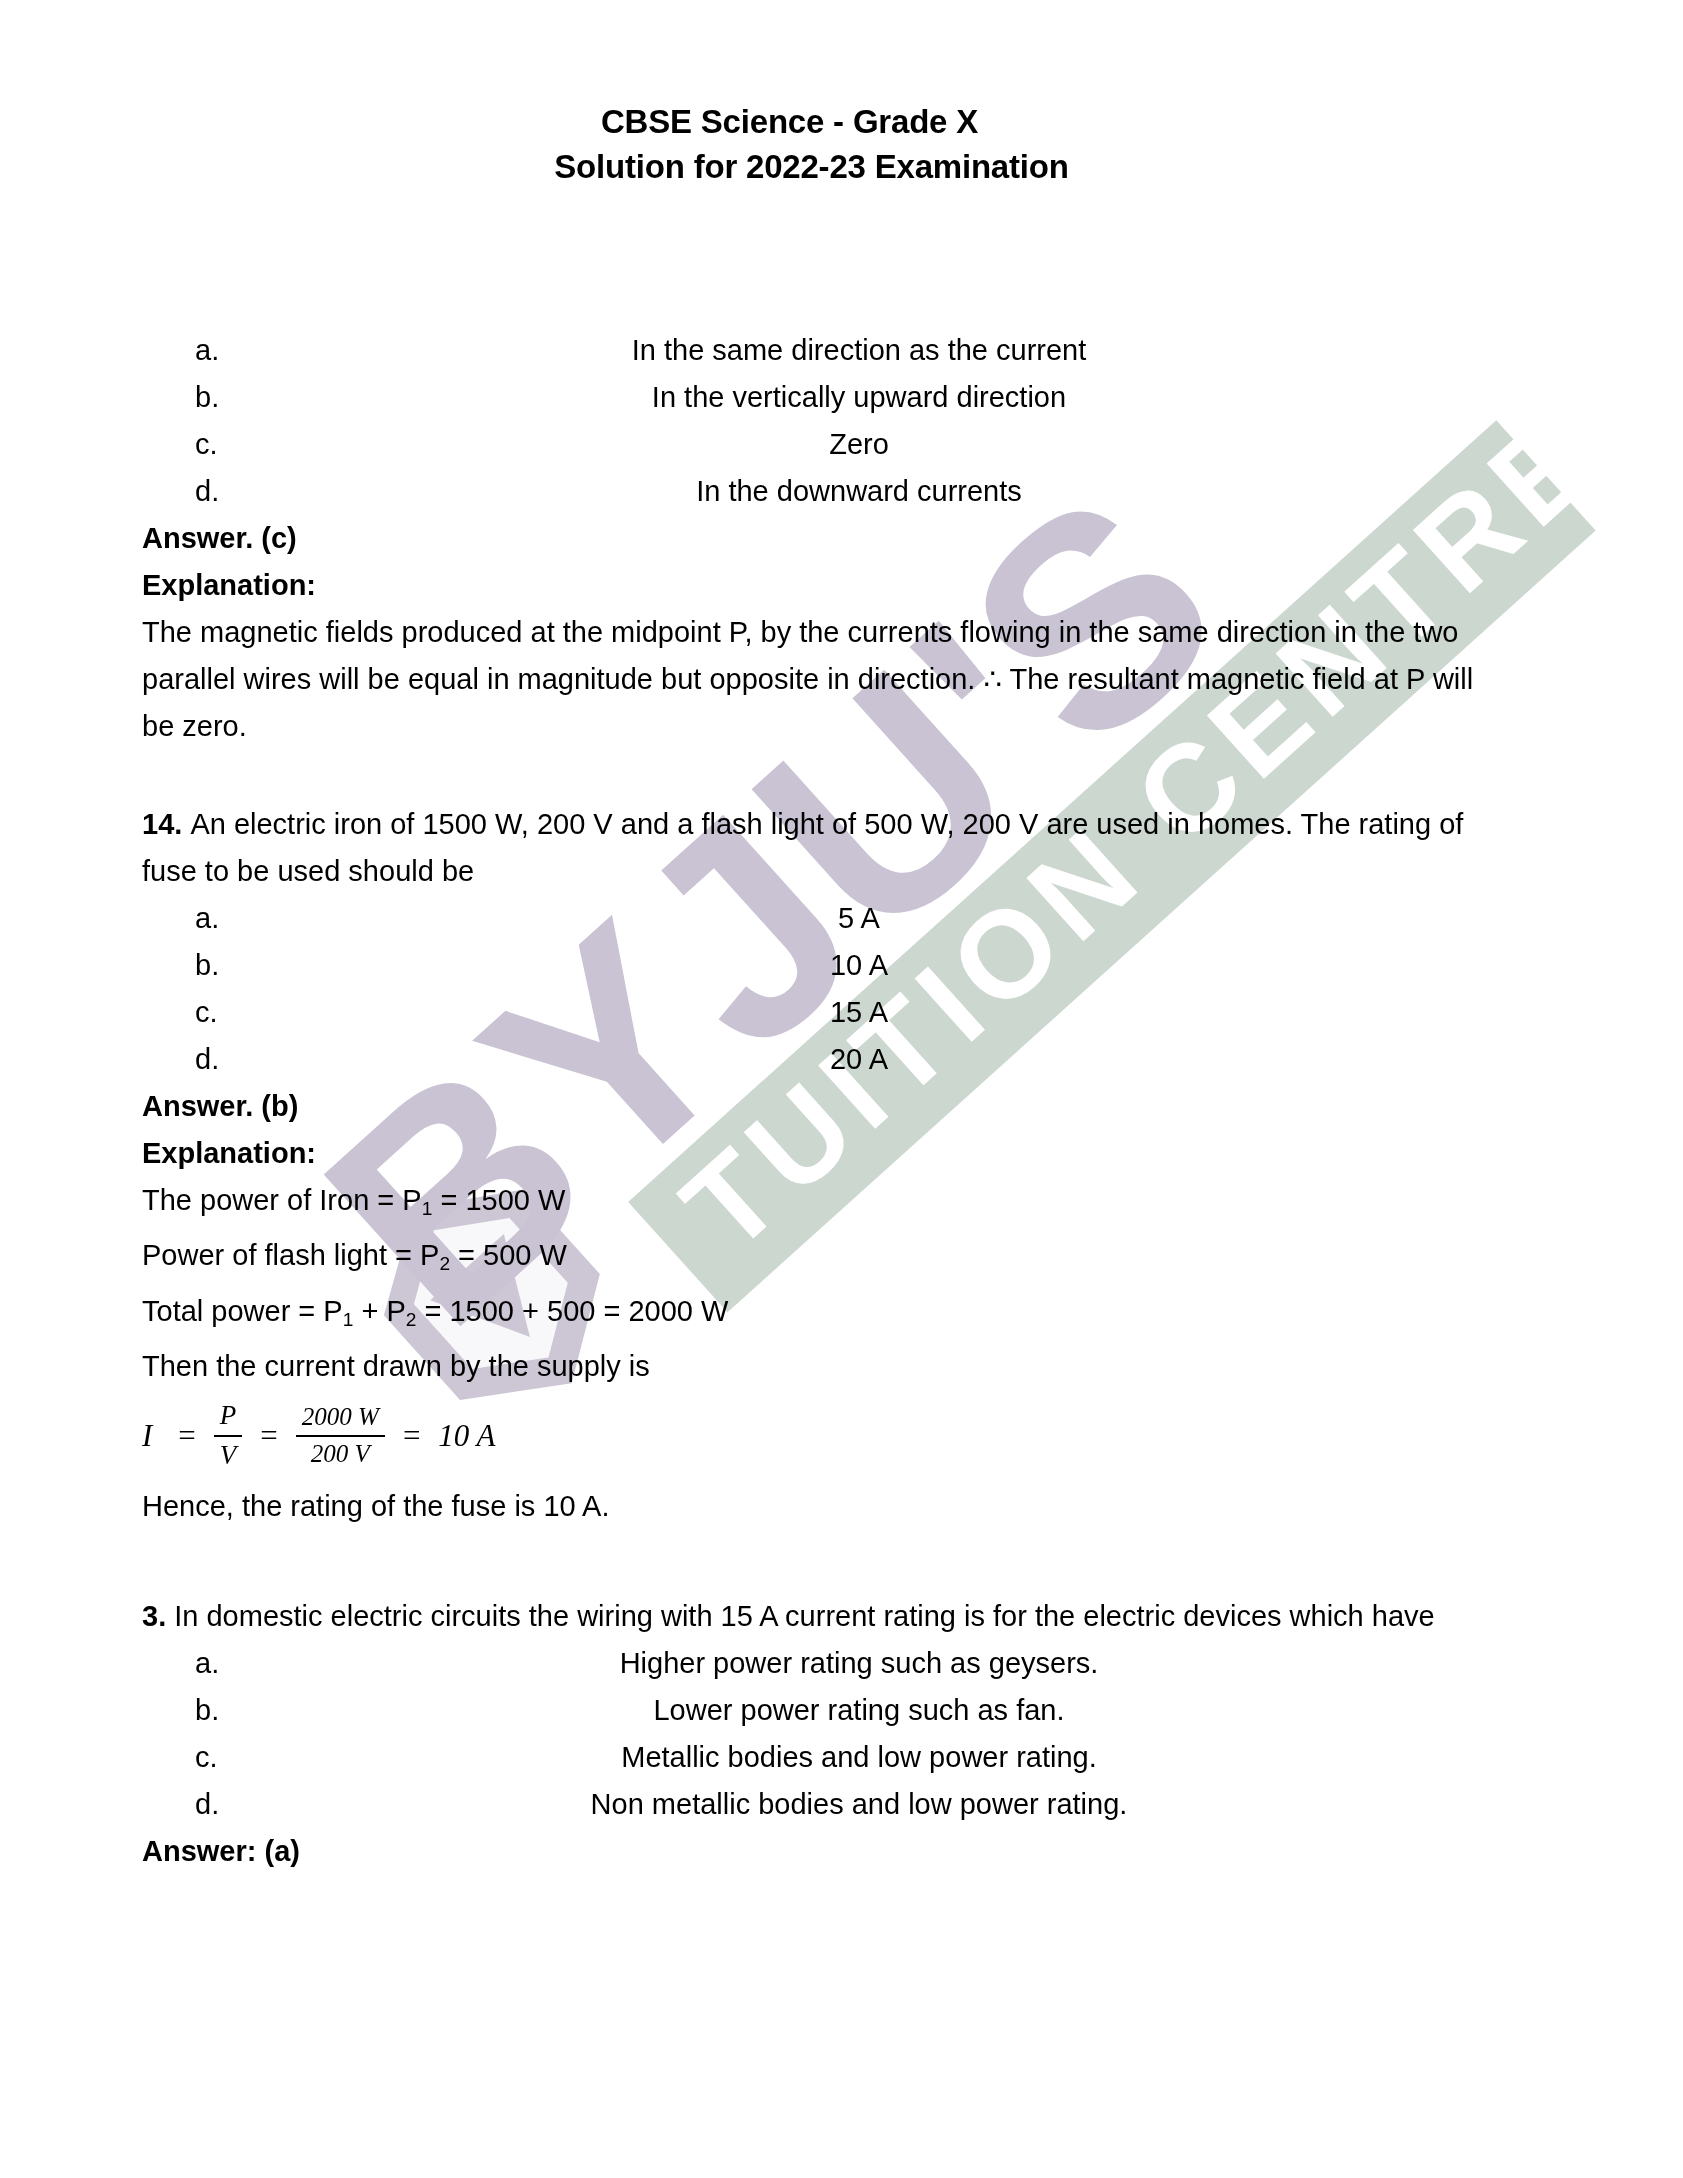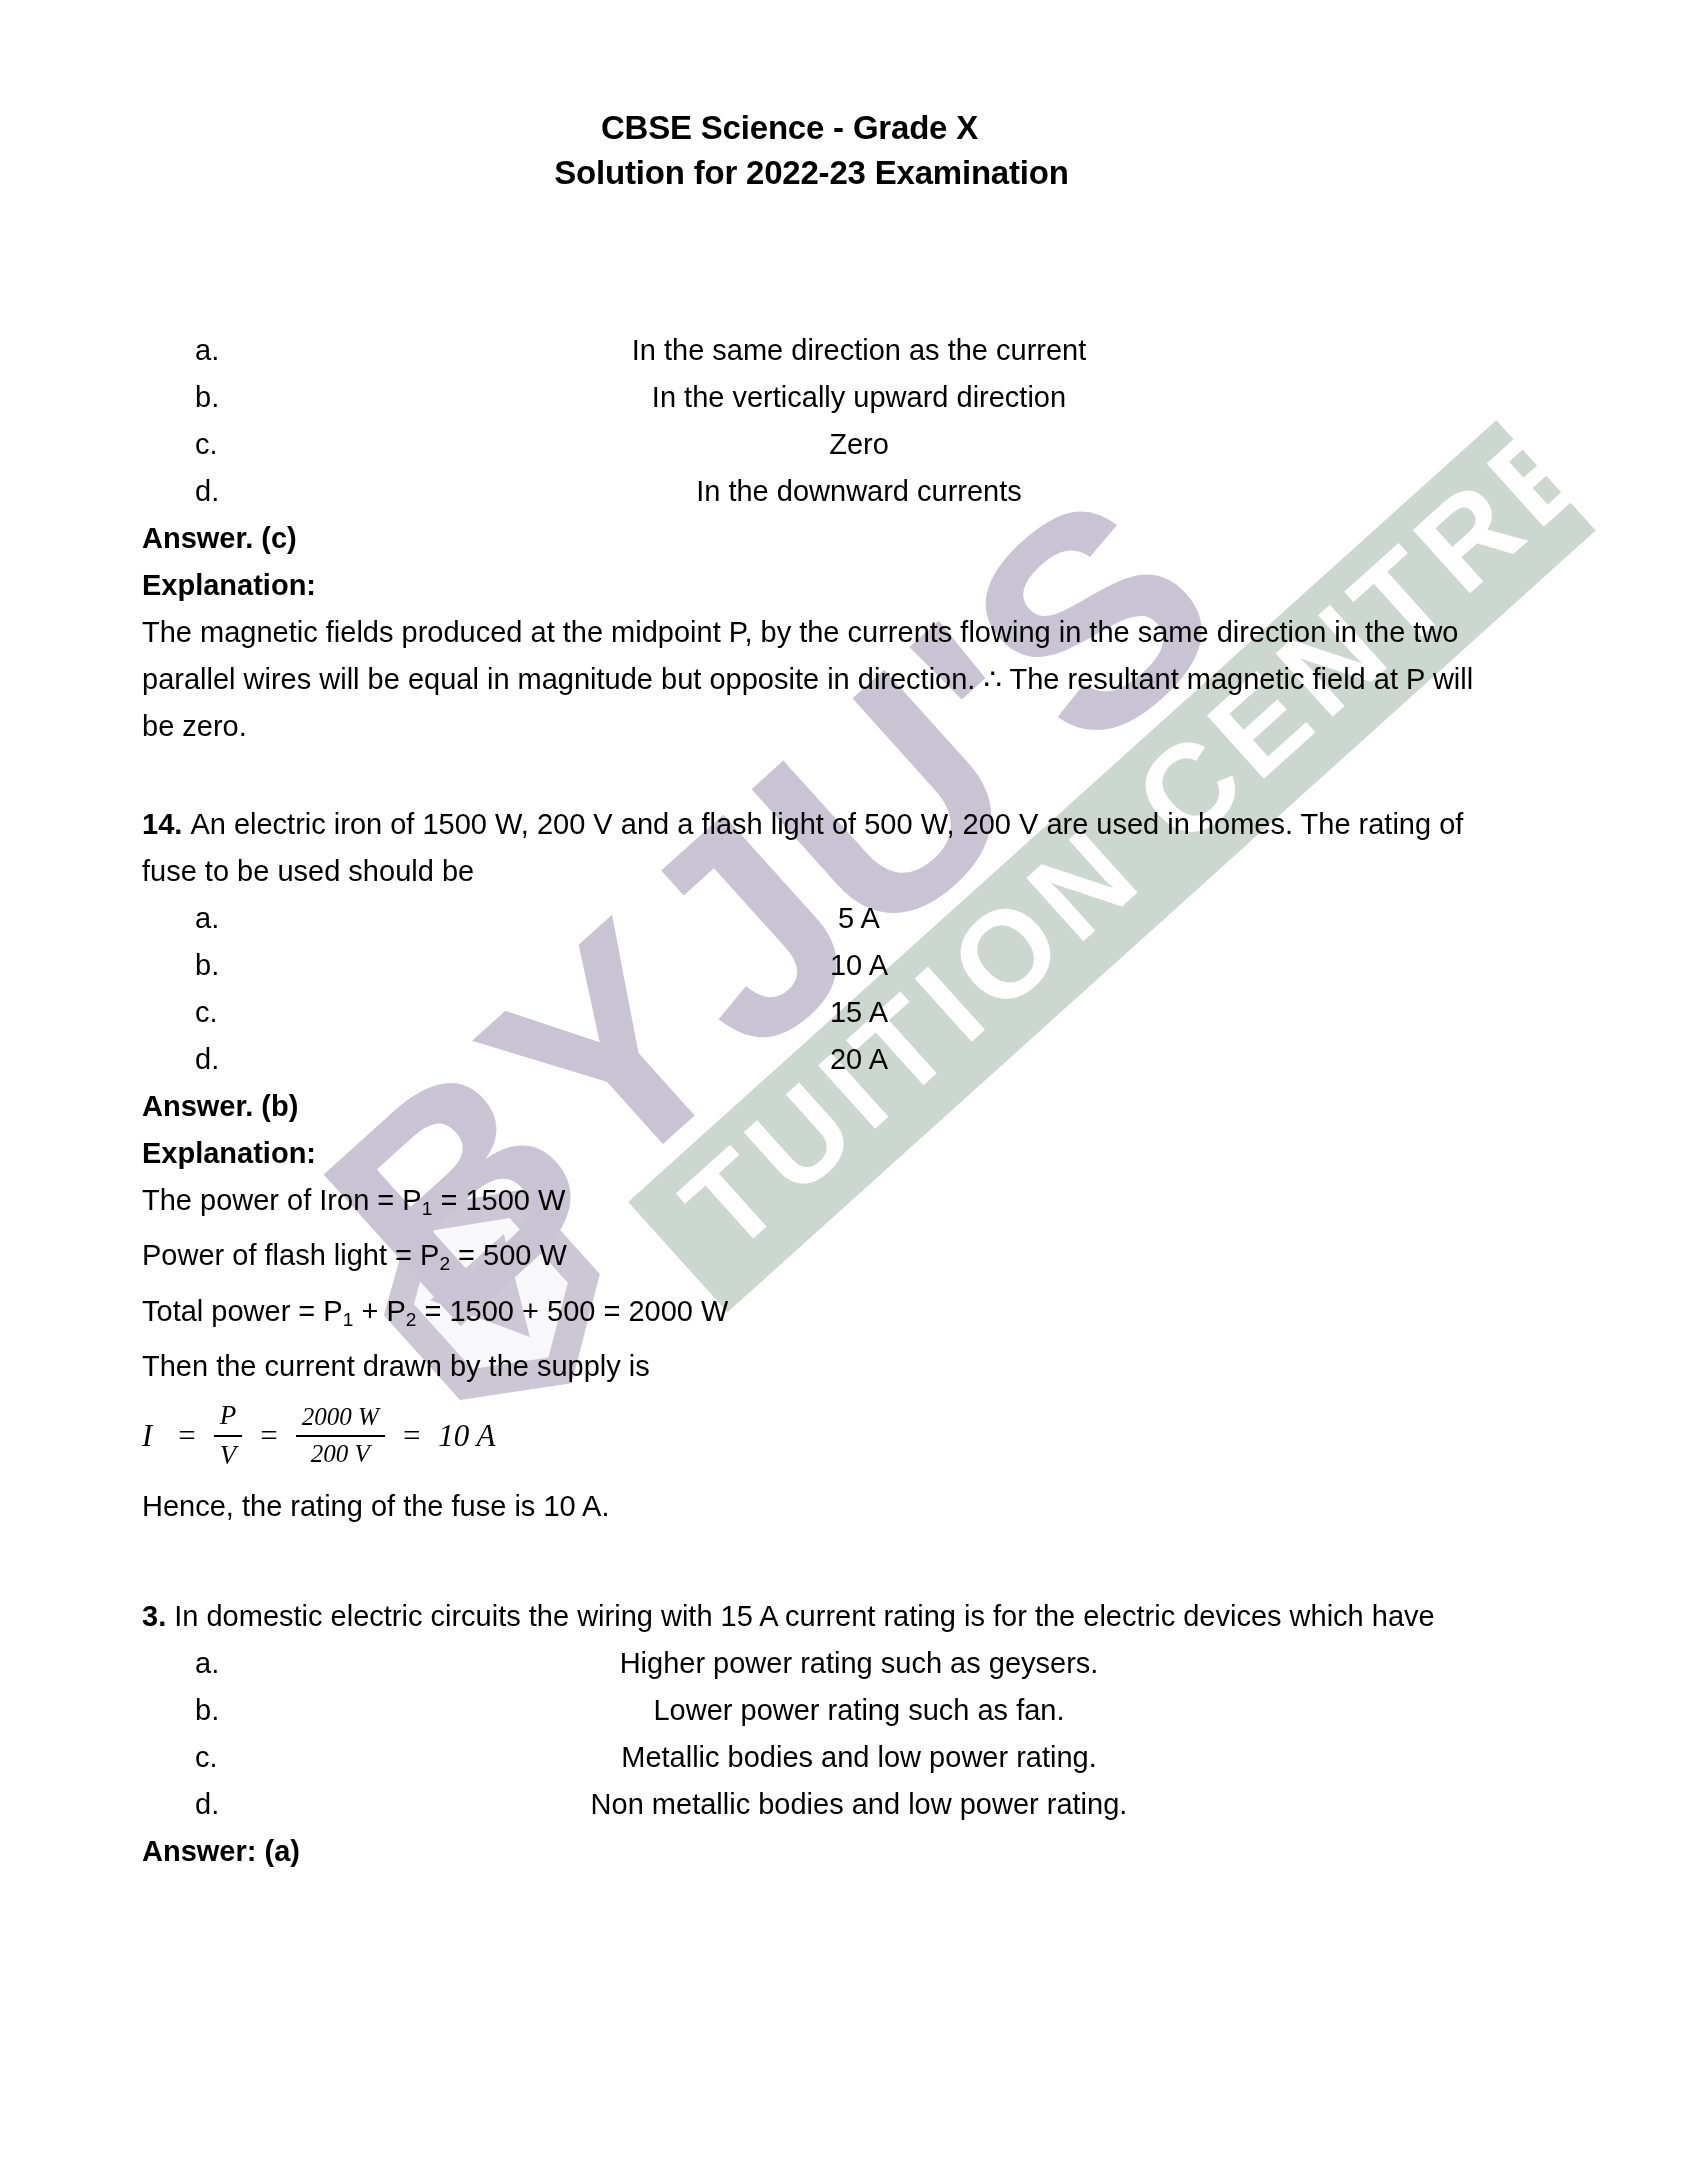--- a/index.html
+++ b/index.html
@@ -27,21 +27,21 @@
     z-index: 0;
   }
 
   
   .page {
     position: relative;
     z-index: 2;
     width: 1579px;
     height: 2178px;
     box-sizing: border-box;
-    padding: 8px;
+    padding: 2px;
   }
 
   .doc-title {
     text-align: center;
     font-weight: bold;
     font-size: 33px;
     line-height: 45px;
     letter-spacing: -0.2px;
     margin: 0;
     padding-top: 97px;

